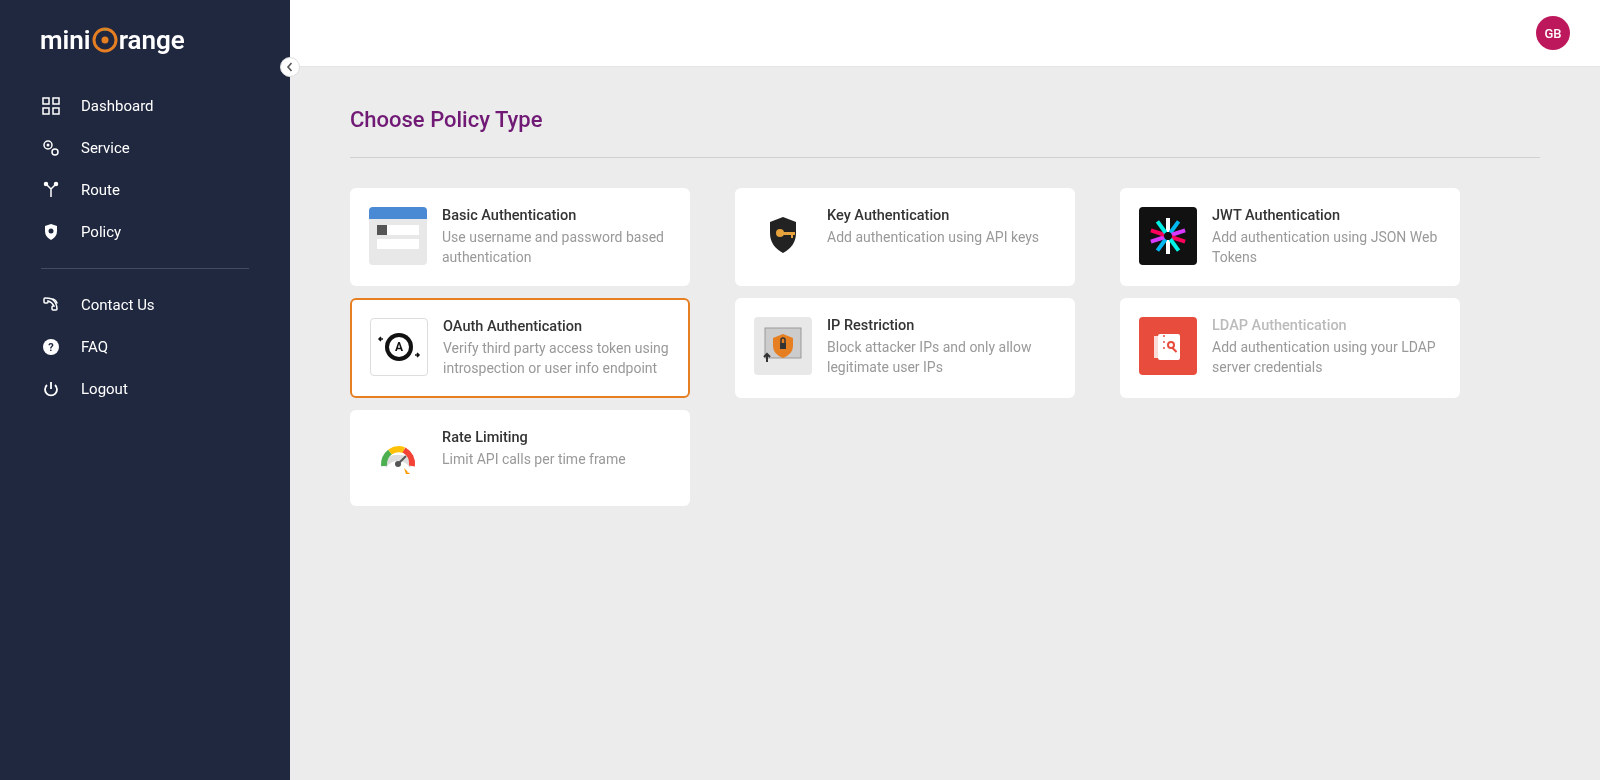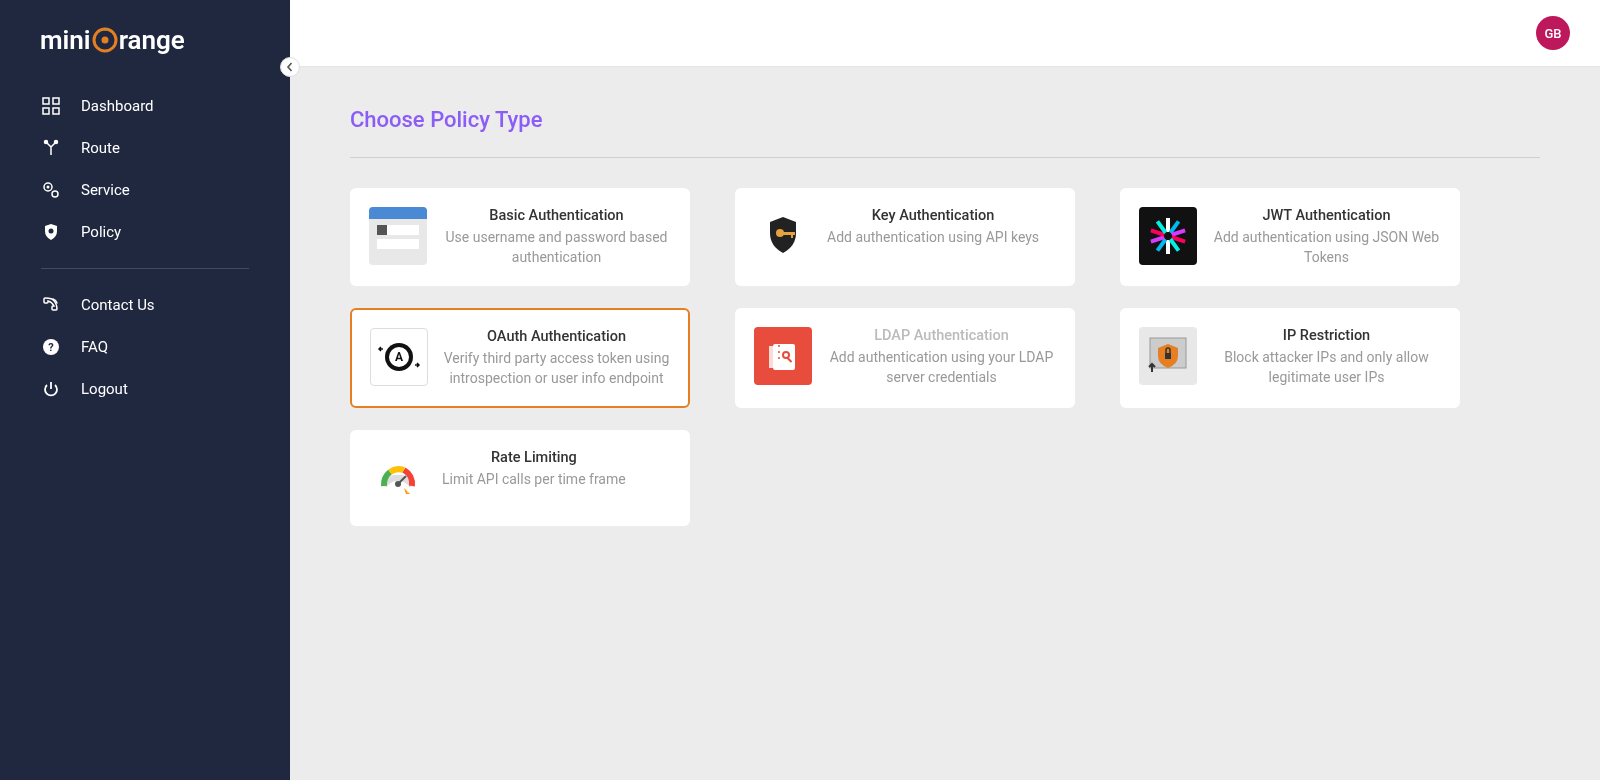--- a/index.html
+++ b/index.html
@@ -15,23 +15,23 @@
     .nav-icon { width: 30px; display: flex; justify-content: center; align-items: center; margin-right: 15px; }
     .nav-divider { height: 1px; background: #444b5f; margin: 15px 10px; }
     
     .collapse-btn { position: fixed; left: 280px; top: 57px; width: 20px; height: 20px; background: #fff; border-radius: 50%; border: 1px solid #ddd; display: flex; align-items: center; justify-content: center; cursor: pointer; z-index: 10; font-size: 12px; color: #555; }
     
     .main { margin-left: 290px; height: 780px; background: #ececec; }
     .topbar { height: 67px; background: #fff; border-bottom: 1px solid #e5e5e5; display: flex; align-items: center; justify-content: flex-end; padding: 0 30px; }
     .avatar { width: 34px; height: 34px; border-radius: 50%; background: #be185d; color: #fff; display: flex; align-items: center; justify-content: center; font-size: 13px; font-weight: 500; cursor: pointer; }
     
     .content { padding: 40px 60px; }
-    .page-title { font-size: 22px; font-weight: 500; color: #8b5cf6; padding-bottom: 25px; border-bottom: 1px solid #d0d0d0; margin-bottom: 30px; }
-    
-    .cards-grid { display: grid; grid-template-columns: repeat(3, 340px); gap: 22px 45px; text-align: center; }
+    .page-title { font-size: 22px; font-weight: 500; color: #701a75; padding-bottom: 25px; border-bottom: 1px solid #d0d0d0; margin-bottom: 30px; }
+    
+    .cards-grid { display: grid; grid-template-columns: repeat(3, 340px); gap: 12px 45px; }
     .card { background: #fff; border-radius: 6px; padding: 18px; display: flex; align-items: flex-start; cursor: pointer; border: 1px solid transparent; min-height: 95px; }
     .card.selected { border: 2px solid #e67e22; }
     .card.disabled .card-title { color: #bbb; }
     .card-icon { width: 58px; height: 58px; border-radius: 4px; margin-right: 15px; flex-shrink: 0; display: flex; align-items: center; justify-content: center; overflow: hidden; }
     .card-body { display: flex; flex-direction: column; }
     .card-title { font-size: 14.5px; font-weight: 500; color: #333; margin-bottom: 4px; }
     .card-desc { font-size: 14px; color: #999; line-height: 1.4; }
     
     
     .ic-basic { background: #e8e8e8; position: relative; }
@@ -64,37 +64,37 @@
             <rect x="1" y="1" width="6" height="6"></rect>
             <rect x="11" y="1" width="6" height="6"></rect>
             <rect x="1" y="11" width="6" height="6"></rect>
             <rect x="11" y="11" width="6" height="6"></rect>
           </svg>
         </span>
       <span>Dashboard</span>
     </div>
     <div class="nav-item">
       <span class="nav-icon">
+          <svg width="18" height="18" viewBox="0 0 18 18" fill="#fff">
+            <circle cx="6" cy="6" r="4" fill="none" stroke="#fff" stroke-width="1.5"></circle>
+            <circle cx="6" cy="6" r="1.5"></circle>
+            <circle cx="13" cy="13" r="3" fill="none" stroke="#fff" stroke-width="1.5"></circle>
+          </svg>
+        </span>
+      <span>Service</span>
+    </div>
+    <div class="nav-item">
+      <span class="nav-icon">
           <svg width="18" height="18" viewBox="0 0 18 18" fill="none" stroke="#fff" stroke-width="1.5">
             <path d="M9 16 L9 8 M9 8 L4 3 M9 8 L14 3"></path>
             <circle cx="4" cy="3" r="1.5" fill="#fff"></circle>
             <circle cx="14" cy="3" r="1.5" fill="#fff"></circle>
           </svg>
         </span>
       <span>Route</span>
-    </div>
-    <div class="nav-item">
-      <span class="nav-icon">
-          <svg width="18" height="18" viewBox="0 0 18 18" fill="#fff">
-            <circle cx="6" cy="6" r="4" fill="none" stroke="#fff" stroke-width="1.5"></circle>
-            <circle cx="6" cy="6" r="1.5"></circle>
-            <circle cx="13" cy="13" r="3" fill="none" stroke="#fff" stroke-width="1.5"></circle>
-          </svg>
-        </span>
-      <span>Service</span>
     </div>
     <div class="nav-item">
       <span class="nav-icon">
           <svg width="18" height="18" viewBox="0 0 18 18" fill="#fff">
             <path d="M9 1 L15 3 L15 8 Q15 14 9 17 Q3 14 3 8 L3 3 Z"></path>
             <circle cx="9" cy="8" r="2.5" fill="#202840"></circle>
           </svg>
         </span>
       <span>Policy</span>
     </div>
@@ -200,55 +200,55 @@
               <path d="M6 14 L2 14 M4 12 L2 14 L4 16" stroke="#111" stroke-width="1.5" fill="none"></path>
               <path d="M38 30 L42 30 M40 28 L42 30 L40 32" stroke="#111" stroke-width="1.5" fill="none"></path>
             </svg>
         </div>
         <div class="card-body">
           <div class="card-title">OAuth Authentication</div>
           <div class="card-desc">Verify third party access token using introspection or user info endpoint</div>
         </div>
       </div>
 
+      <div class="card">
+        <div class="card-icon ic-ip">
+          <svg width="48" height="48" viewBox="0 0 48 48">
+              <rect x="6" y="6" width="36" height="30" fill="#ccc" stroke="#999"></rect>
+              <path d="M24 12 L34 16 L34 24 Q34 32 24 36 Q14 32 14 24 L14 16 Z" fill="#e67e22"></path>
+              <rect x="21" y="21" width="6" height="6" fill="#333"></rect>
+              <path d="M22 21 L22 18 Q22 16 24 16 Q26 16 26 18 L26 21" fill="none" stroke="#333" stroke-width="1.5"></path>
+              <path d="M8 40 L8 32 M5 35 L8 32 L11 35" stroke="#333" stroke-width="2" fill="none"></path>
+            </svg>
+        </div>
+        <div class="card-body">
+          <div class="card-title">IP Restriction</div>
+          <div class="card-desc">Block attacker IPs and only allow legitimate user IPs</div>
+        </div>
+      </div>
+
       <div class="card disabled">
         <div class="card-icon ic-ldap">
           <svg width="40" height="40" viewBox="0 0 40 40">
               <rect x="10" y="8" width="22" height="26" rx="2" fill="#fff"></rect>
               <rect x="6" y="10" width="4" height="22" fill="#fff" opacity="0.8"></rect>
               <circle cx="16" cy="10" r="1" fill="#e74c3c"></circle>
               <circle cx="16" cy="16" r="1" fill="#e74c3c"></circle>
               <circle cx="16" cy="22" r="1" fill="#e74c3c"></circle>
               <circle cx="23" cy="19" r="3" fill="none" stroke="#e74c3c" stroke-width="2"></circle>
               <rect x="25" y="21" width="6" height="2" fill="#e74c3c" transform="rotate(45 25 21)"></rect>
             </svg>
         </div>
         <div class="card-body">
           <div class="card-title">LDAP Authentication</div>
           <div class="card-desc">Add authentication using your LDAP server credentials</div>
         </div>
       </div>
 
       <div class="card">
-        <div class="card-icon ic-ip">
-          <svg width="48" height="48" viewBox="0 0 48 48">
-              <rect x="6" y="6" width="36" height="30" fill="#ccc" stroke="#999"></rect>
-              <path d="M24 12 L34 16 L34 24 Q34 32 24 36 Q14 32 14 24 L14 16 Z" fill="#e67e22"></path>
-              <rect x="21" y="21" width="6" height="6" fill="#333"></rect>
-              <path d="M22 21 L22 18 Q22 16 24 16 Q26 16 26 18 L26 21" fill="none" stroke="#333" stroke-width="1.5"></path>
-              <path d="M8 40 L8 32 M5 35 L8 32 L11 35" stroke="#333" stroke-width="2" fill="none"></path>
-            </svg>
-        </div>
-        <div class="card-body">
-          <div class="card-title">IP Restriction</div>
-          <div class="card-desc">Block attacker IPs and only allow legitimate user IPs</div>
-        </div>
-      </div>
-
-      <div class="card">
         <div class="card-icon ic-rate">
           <svg width="44" height="44" viewBox="0 0 44 44">
               <path d="M8 30 A16 16 0 0 1 36 30" fill="none" stroke="#ddd" stroke-width="6"></path>
               <path d="M8 30 A16 16 0 0 1 14 16" fill="none" stroke="#4caf50" stroke-width="6"></path>
               <path d="M14 16 A16 16 0 0 1 28 14" fill="none" stroke="#ffc107" stroke-width="6"></path>
               <path d="M28 14 A16 16 0 0 1 36 30" fill="none" stroke="#f44336" stroke-width="6"></path>
               <circle cx="22" cy="28" r="3" fill="#555"></circle>
               <line x1="22" y1="28" x2="30" y2="20" stroke="#555" stroke-width="2"></line>
               <path d="M28 32 L34 38 L30 38 Z" fill="#ff9800"></path>
               <text x="31" y="37" font-size="7" fill="#fff">!</text>

